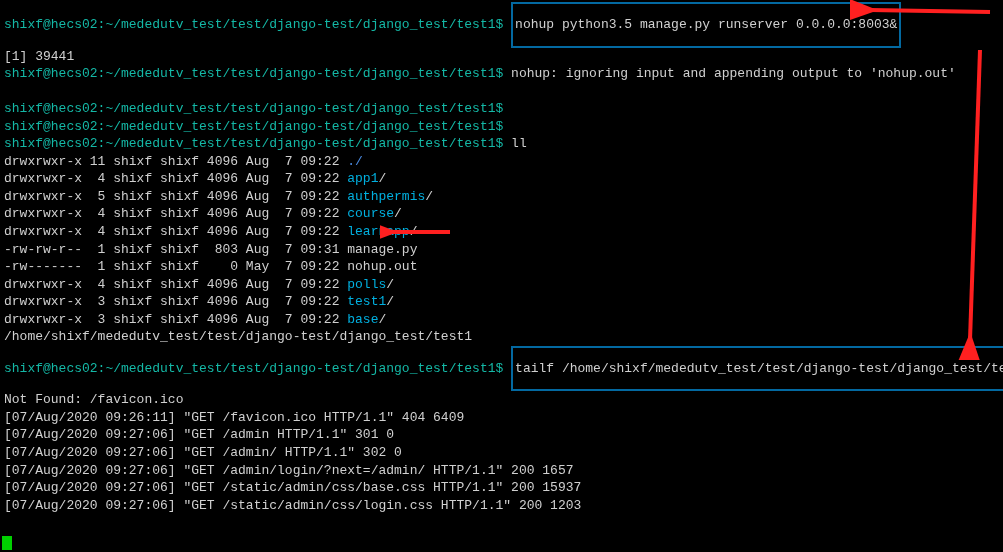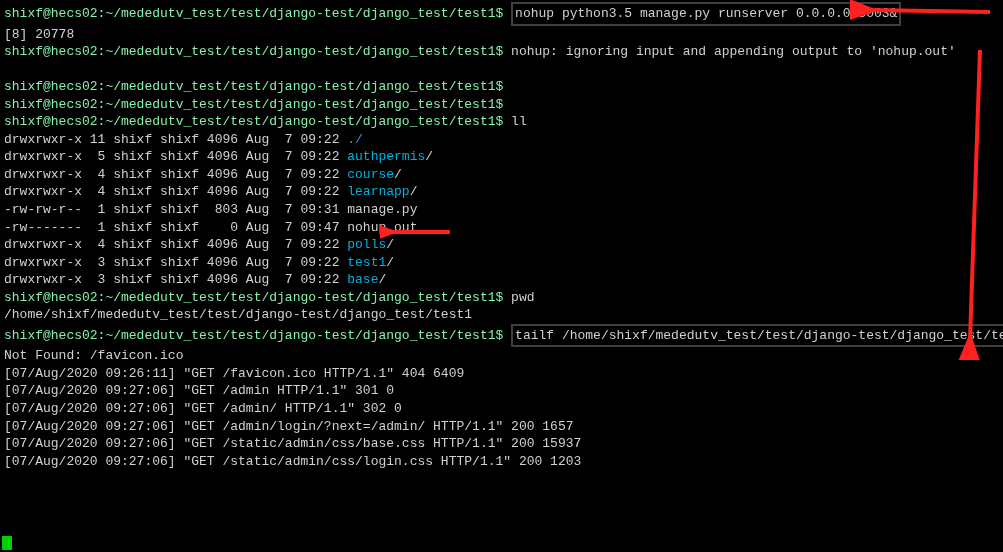--- a/index.html
+++ b/index.html
@@ -9,55 +9,55 @@
     font-size: 13px;
     line-height: 1.35;
     color: #ccc;
     width: 1003px;
     height: 552px;
     overflow: hidden;
     position: relative;
     padding: 2px 4px;
   }
   .line { white-space: pre; }
-  .green { color: #86efac; }
+  .green { color: #14b8a6; }
   .cyan { color: #00b0e0; }
   .blue { color: #4a8ae0; }
   .white { color: #d0d0d0; }
   .box-red {
-    border: 2px solid #404040;
-    padding: 1px 2px;
+    border: 2px solid #0369a1;
+    padding: 12px 2px;
     display: inline-block;
   }
   .arrow {
     position: absolute;
     pointer-events: none;
   }
 </style>
 </head>
 <body>
 
 <div id="term">
     <div class="line"><span class="green">shixf@hecs02:~/mededutv_test/test/django-test/django_test/test1$ </span><span class="box-red white">nohup python3.5 manage.py runserver 0.0.0.0:8003&amp;</span></div>
-    <div class="line"><span class="white">[8] 20778</span></div>
+    <div class="line"><span class="white">[1] 39441</span></div>
     <div class="line"><span class="green">shixf@hecs02:~/mededutv_test/test/django-test/django_test/test1$ </span><span class="white">nohup: ignoring input and appending output to 'nohup.out'</span></div>
     <div class="line"><span class="white"> </span></div>
     <div class="line"><span class="green">shixf@hecs02:~/mededutv_test/test/django-test/django_test/test1$ </span></div>
     <div class="line"><span class="green">shixf@hecs02:~/mededutv_test/test/django-test/django_test/test1$ </span></div>
     <div class="line"><span class="green">shixf@hecs02:~/mededutv_test/test/django-test/django_test/test1$ </span><span class="white">ll</span></div>
     <div class="line"><span class="white">drwxrwxr-x 11 shixf shixf 4096 Aug  7 09:22 </span><span class="blue">./</span></div>
+    <div class="line"><span class="white">drwxrwxr-x  4 shixf shixf 4096 Aug  7 09:22 </span><span class="cyan">app1</span><span class="white">/</span></div>
     <div class="line"><span class="white">drwxrwxr-x  5 shixf shixf 4096 Aug  7 09:22 </span><span class="cyan">authpermis</span><span class="white">/</span></div>
     <div class="line"><span class="white">drwxrwxr-x  4 shixf shixf 4096 Aug  7 09:22 </span><span class="cyan">course</span><span class="white">/</span></div>
     <div class="line"><span class="white">drwxrwxr-x  4 shixf shixf 4096 Aug  7 09:22 </span><span class="cyan">learnapp</span><span class="white">/</span></div>
     <div class="line"><span class="white">-rw-rw-r--  1 shixf shixf  803 Aug  7 09:31 </span><span class="white">manage.py</span></div>
-    <div class="line"><span class="white">-rw-------  1 shixf shixf    0 Aug  7 09:47 </span><span class="white">nohup.out</span></div>
+    <div class="line"><span class="white">-rw-------  1 shixf shixf    0 May  7 09:22 </span><span class="white">nohup.out</span></div>
     <div class="line"><span class="white">drwxrwxr-x  4 shixf shixf 4096 Aug  7 09:22 </span><span class="cyan">polls</span><span class="white">/</span></div>
     <div class="line"><span class="white">drwxrwxr-x  3 shixf shixf 4096 Aug  7 09:22 </span><span class="cyan">test1</span><span class="white">/</span></div>
     <div class="line"><span class="white">drwxrwxr-x  3 shixf shixf 4096 Aug  7 09:22 </span><span class="cyan">base</span><span class="white">/</span></div>
-    <div class="line"><span class="green">shixf@hecs02:~/mededutv_test/test/django-test/django_test/test1$ </span><span class="white">pwd</span></div>
     <div class="line"><span class="white">/home/shixf/mededutv_test/test/django-test/django_test/test1</span></div>
     <div class="line"><span class="green">shixf@hecs02:~/mededutv_test/test/django-test/django_test/test1$ </span><span class="box-red white">tailf /home/shixf/mededutv_test/test/django-test/django_test/test1/nohup.out</span></div>
     <div class="line"><span class="white">Not Found: /favicon.ico</span></div>
     <div class="line"><span class="white">[07/Aug/2020 09:26:11] "GET /favicon.ico HTTP/1.1" 404 6409</span></div>
     <div class="line"><span class="white">[07/Aug/2020 09:27:06] "GET /admin HTTP/1.1" 301 0</span></div>
     <div class="line"><span class="white">[07/Aug/2020 09:27:06] "GET /admin/ HTTP/1.1" 302 0</span></div>
     <div class="line"><span class="white">[07/Aug/2020 09:27:06] "GET /admin/login/?next=/admin/ HTTP/1.1" 200 1657</span></div>
     <div class="line"><span class="white">[07/Aug/2020 09:27:06] "GET /static/admin/css/base.css HTTP/1.1" 200 15937</span></div>
     <div class="line"><span class="white">[07/Aug/2020 09:27:06] "GET /static/admin/css/login.css HTTP/1.1" 200 1203</span></div>
   </div>

